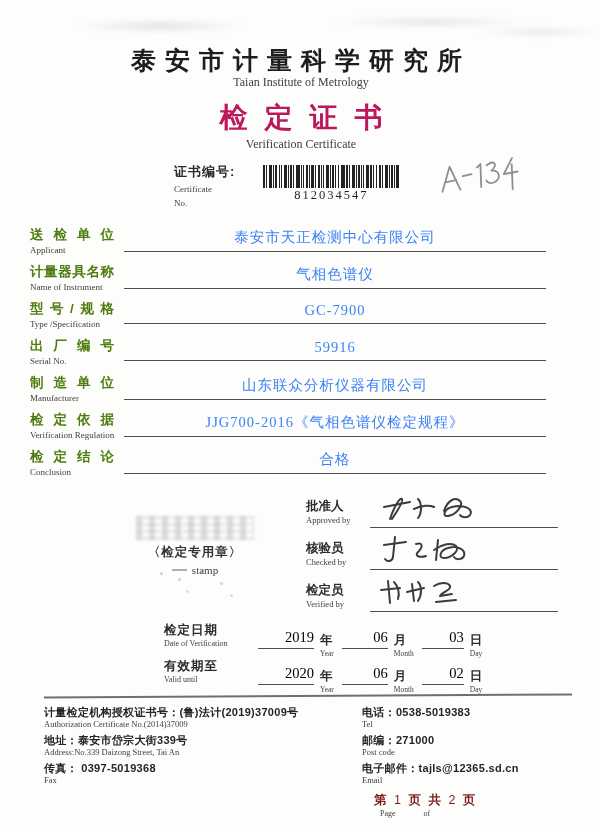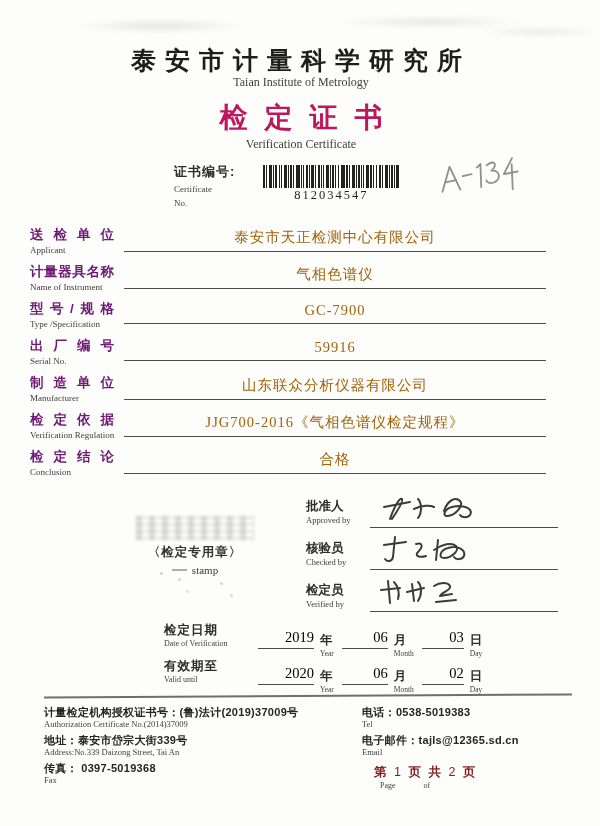--- a/index.html
+++ b/index.html
@@ -33,24 +33,24 @@
   .barcode-block{margin-left:26px;width:140px;text-align:center;}
   .barcode-block svg{display:block;margin:2px auto 0;}
   .barcode-num{font-family:"Liberation Serif",serif;font-size:12.5px;letter-spacing:2px;color:#1f1f1f;}
   .hand-note{margin-left:34px;margin-top:-8px;}
   .sr{position:absolute;width:1px;height:1px;overflow:hidden;clip:rect(0 0 0 0);white-space:nowrap;}
 
   
   .fields{margin-top:8px;}
   .frow{display:flex;align-items:flex-start;margin-bottom:8px;min-height:29px;}
   .flabel{width:84px;flex:none;}
-  .flabel .zh{font-size:13.5px;font-weight:700;color:#701a75;text-align:justify;text-align-last:justify;line-height:16px;}
+  .flabel .zh{font-size:13.5px;font-weight:700;color:#4d7c0f;text-align:justify;text-align-last:justify;line-height:16px;}
   .flabel .en{font-size:9px;line-height:12px;white-space:nowrap;margin-top:1px;}
   .fvalue{flex:1;margin-left:10px;margin-right:26px;border-bottom:1.5px solid #4d4d4d;
-    text-align:center;font-family:"Liberation Serif",serif;font-size:14.5px;color:#a16207;
+    text-align:center;font-family:"Liberation Serif",serif;font-size:14.5px;color:#3b82f6;
     padding-bottom:4px;margin-top:1px;letter-spacing:1px;}
 
   
   .sig-area{display:flex;margin-top:2px;height:128px;}
   .stamp-block{margin-left:70px;width:190px;padding-top:30px;text-align:center;position:relative;}
   .smudge{width:118px;height:24px;margin:0 auto 4px;opacity:.5;filter:blur(1.6px);
     background:
      repeating-linear-gradient(90deg, rgba(110,110,110,.45) 0 6px, transparent 6px 13px),
      repeating-linear-gradient(0deg, rgba(120,120,120,.3) 0 3px, transparent 3px 7px);}
   .stamp-zh{font-size:12.5px;font-weight:700;letter-spacing:1px;color:#333;}
@@ -361,20 +361,24 @@
         <div class="zh">传真：  0397-5019368</div>
         <div class="en">Fax</div>
       </div>
     </div>
     <div class="fcol-right">
       <div class="fitem">
         <div class="zh">电话：0538-5019383</div>
         <div class="en">Tel</div>
       </div>
       <div class="fitem">
+        <div class="zh">邮编：271000</div>
+        <div class="en">Post code</div>
+      </div>
+      <div class="fitem">
         <div class="zh">电子邮件：tajls@12365.sd.cn</div>
         <div class="en">Email</div>
       </div>
       <div class="page-ind">
         <div class="row1">
           <b>第</b>
           <span>1</span>
           <b>页</b>
           <b>共</b>
           <span>2</span>

